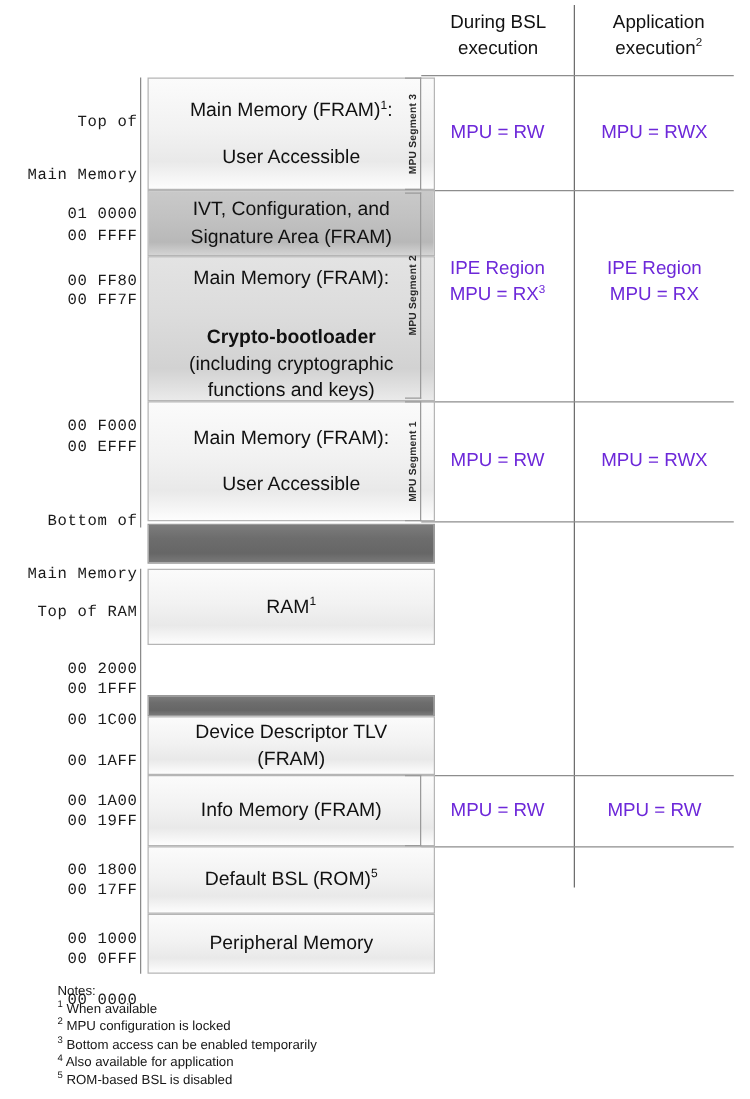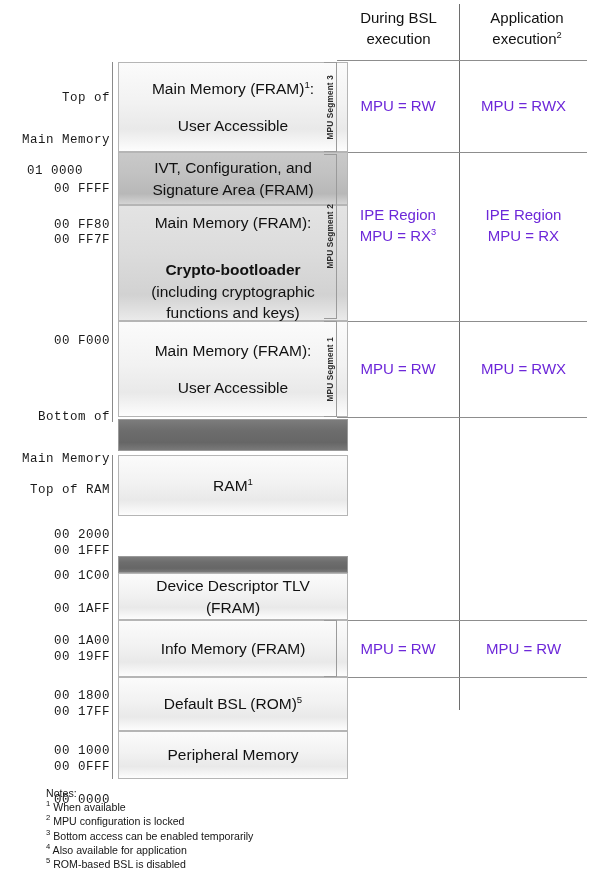--- a/index.html
+++ b/index.html
@@ -174,34 +174,37 @@
   <div class="tbl-hrule" style="left:337px; top:677px; width:250px;"></div>
 
   <div class="addr-rule" style="top:62px; height:90px;"></div>
   <div class="addr-rule" style="top:152px; height:270px;"></div>
   <div class="addr-rule" style="top:455px; height:324px;"></div>
 
   <div class="addr abs" style="top:63px;">
     <div>Top of</div>
     <div>Main Memory</div>
   </div>
-  <div class="addr abs" style="top:136px;text-align:center;">
+  <div class="addr abs" style="top:136px;">
     <div>01 0000</div>
   </div>
   <div class="addr abs" style="top:154px;">
     <div>00 FFFF</div>
   </div>
   <div class="addr abs" style="top:190px;">
     <div>00 FF80</div>
   </div>
   <div class="addr abs" style="top:205px;">
     <div>00 FF7F</div>
   </div>
   <div class="addr abs" style="top:306px;">
     <div>00 F000</div>
+  </div>
+  <div class="addr abs" style="top:323px;">
+    <div>00 EFFF</div>
   </div>
   <div class="addr abs" style="top:382px;">
     <div>Bottom of</div>
     <div>Main Memory</div>
   </div>
   <div class="addr abs" style="top:455px;">
     <div>Top of RAM</div>
   </div>
   <div class="addr abs" style="top:500px;">
     <div>00 2000</div>

